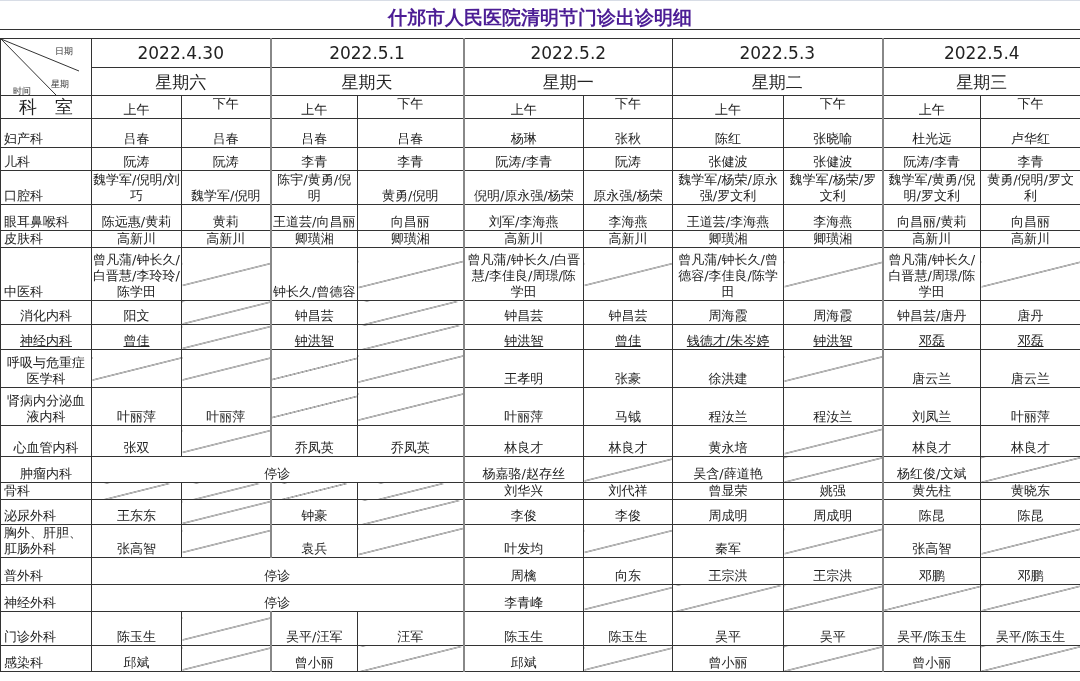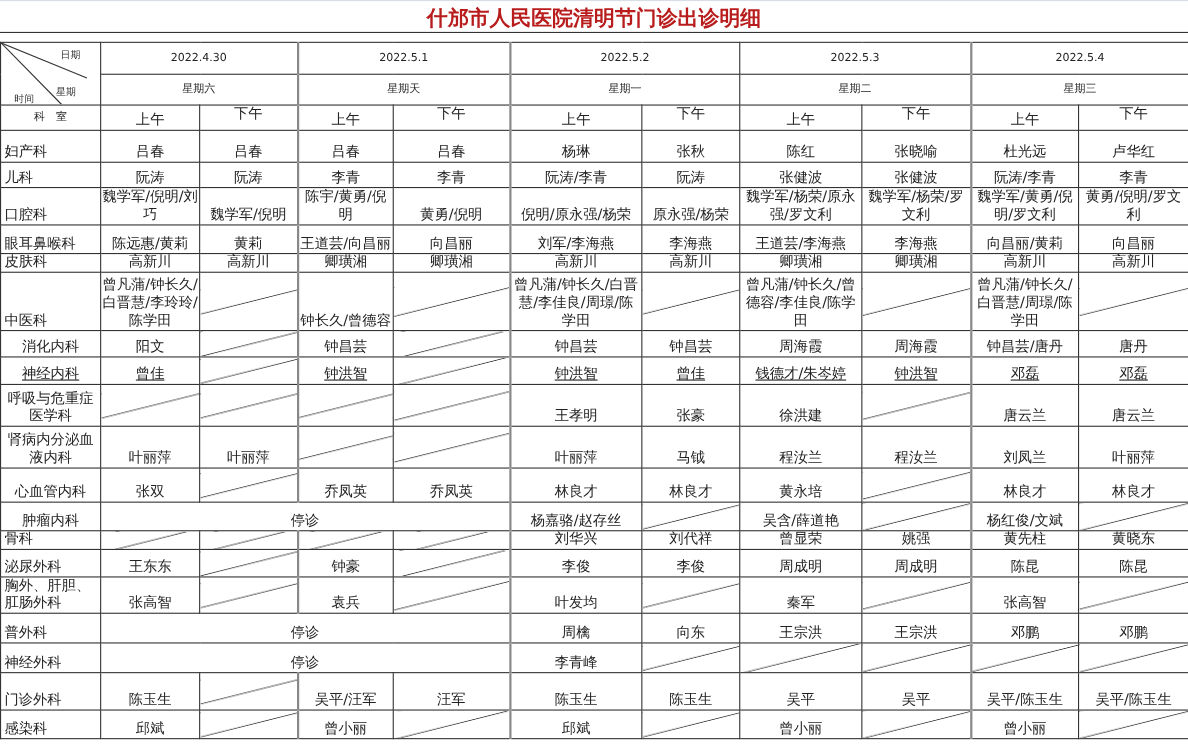--- a/index.html
+++ b/index.html
@@ -1,22 +1,22 @@
 <!DOCTYPE html>
 <html><head>
 <meta charset="utf-8">
 <style>
   html,body{margin:0;padding:0;background:#fff;}
   body{width:1080px;height:681px;overflow:hidden;font-family:"DejaVu Sans","Liberation Sans",sans-serif;color:#222;}
   #sheet{position:relative;width:1080px;height:681px;}
-  .title{position:absolute;left:0;top:0;width:1080px;height:30px;text-align:center;font-size:19px;font-weight:bold;line-height:32px;color:#b91c1c;border-bottom:1px solid #333;box-sizing:border-box;border-top:1px solid #d8dde6;}
+  .title{position:absolute;left:0;top:0;width:1080px;height:30px;text-align:center;font-size:19px;font-weight:bold;line-height:32px;color:#4c1d95;border-bottom:1px solid #333;box-sizing:border-box;border-top:1px solid #d8dde6;}
   table{position:absolute;left:0;top:38px;border-collapse:collapse;table-layout:fixed;width:1080px;}
   td{border:1px solid #333;padding:0 1px;font-size:13px;text-align:center;vertical-align:bottom;line-height:16px;position:relative;overflow:hidden;white-space:normal;word-break:break-all;}
   td.left{text-align:left;padding-left:3px;}
-  td.hdr{font-size:10px;vertical-align:middle;}
+  td.hdr{font-size:17px;vertical-align:middle;}
   td.thick-l{border-left:2px solid #888;}
   td.slash2{background-image:linear-gradient(166deg, transparent calc(50% - 0.7px), #333 50%, transparent calc(50% + 0.7px));background-size:100% 100%;}
   .corner{position:relative;height:56px;}
   .corner span{position:absolute;font-size:9px;color:#333;}
   .corner svg{position:absolute;left:0;top:0;}
 </style>
 </head>
 <body>
 
 <div id="sheet">
@@ -56,21 +56,21 @@
         <td colspan="2" class="hdr thick-l">2022.5.4</td>
       </tr>
       <tr style="height:28px">
         <td colspan="2" class="hdr">星期六</td>
         <td colspan="2" class="hdr thick-l">星期天</td>
         <td colspan="2" class="hdr thick-l">星期一</td>
         <td colspan="2" class="hdr">星期二</td>
         <td colspan="2" class="hdr thick-l">星期三</td>
       </tr>
       <tr style="height:23px">
-        <td class="hdr" style="font-size:10px">科　室</td>
+        <td class="hdr" style="font-size:18px">科　室</td>
         <td>上午</td>
         <td style="vertical-align:top">下午</td>
         <td class="thick-l">上午</td>
         <td style="vertical-align:top">下午</td>
         <td class="thick-l">上午</td>
         <td style="vertical-align:top">下午</td>
         <td>上午</td>
         <td style="vertical-align:top">下午</td>
         <td class="thick-l">上午</td>
         <td style="vertical-align:top">下午</td>

